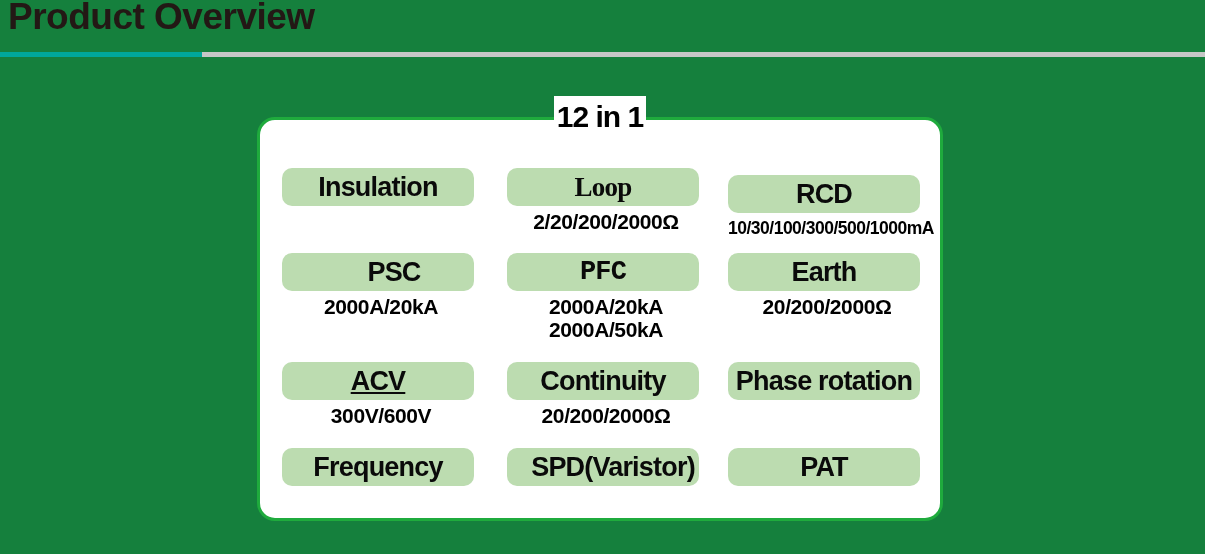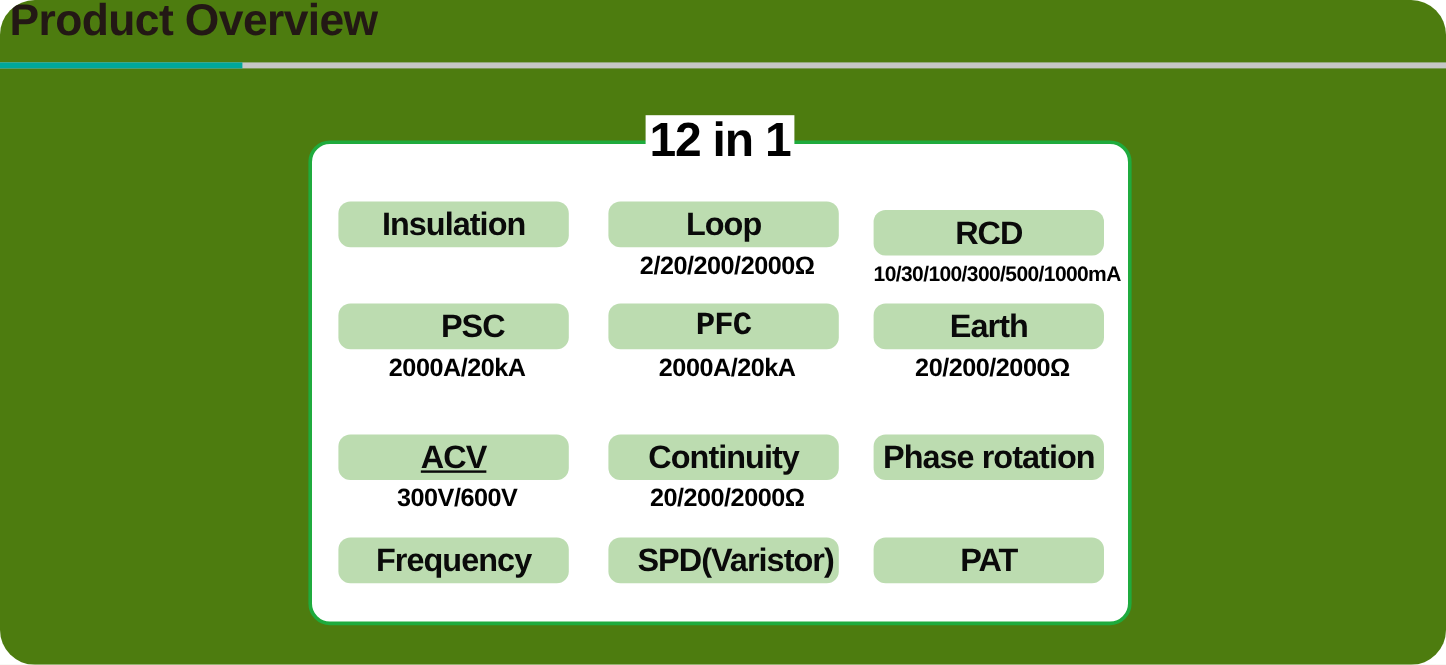--- a/index.html
+++ b/index.html
@@ -5,23 +5,22 @@
   html, body {
     margin: 0;
     padding: 0;
     background: #ffffff;
     font-family: "Liberation Sans", sans-serif;
   }
   #stage {
     position: relative;
     width: 1205px;
     height: 554px;
-    background: #4d7c0f;
+    background: #15803d;
     overflow: hidden;
-    border-radius: 29px;
   }
 
   
   .page-title {
     position: absolute;
     left: 8px;
     top: -4px;
     font-size: 37px;
     font-weight: bold;
     color: #231815;
@@ -63,21 +62,21 @@
     left: 257px;
     top: 96px;
     width: 686px;
     text-align: center;
     pointer-events: none;
   }
   .panel-title span {
     display: inline-block;
     background: #ffffff;
     padding: 0 3px;
-    font-size: 40px;
+    font-size: 30px;
     font-weight: bold;
     color: #000000;
     letter-spacing: -1px;
     line-height: 42px;
   }
 
   
   .cell {
     position: absolute;
     width: 198px;
@@ -128,41 +127,42 @@
 
   <div class="panel-title">
     <span>12 in 1</span>
   </div>
 
   <div id="cells">
       <div class="cell" style="left: 282px; top: 168px;">
         <div class="pill" style="background: rgb(188, 220, 176);">Insulation</div>
       </div>
       <div class="cell" style="left: 507px; top: 168px;">
-        <div class="pill" style="background: rgb(188, 220, 176);">Loop</div>
+        <div class="pill" style="background: rgb(188, 220, 176); font-family: Liberation Serif, serif;">Loop</div>
         <div class="vals">
           <span class="val">2/20/200/2000Ω</span>
         </div>
       </div>
       <div class="cell" style="left: 728px; top: 175px;">
         <div class="pill" style="background: rgb(188, 220, 176);">RCD</div>
         <div class="vals">
           <span class="val long">10/30/100/300/500/1000mA</span>
         </div>
       </div>
       <div class="cell" style="left: 282px; top: 253px;">
         <div class="pill" style="background: rgb(188, 220, 176); padding-left: 32px;">PSC</div>
         <div class="vals">
           <span class="val">2000A/20kA</span>
         </div>
       </div>
       <div class="cell" style="left: 507px; top: 253px;">
         <div class="pill" style="background: rgb(188, 220, 176); font-family: Liberation Mono, monospace;">PFC</div>
         <div class="vals">
           <span class="val">2000A/20kA</span>
+          <span class="val">2000A/50kA</span>
         </div>
       </div>
       <div class="cell" style="left: 728px; top: 253px;">
         <div class="pill" style="background: rgb(188, 220, 176);">Earth</div>
         <div class="vals">
           <span class="val">20/200/2000Ω</span>
         </div>
       </div>
       <div class="cell" style="left: 282px; top: 362px;">
         <div class="pill" style="background: rgb(188, 220, 176); text-decoration: underline;">ACV</div>

